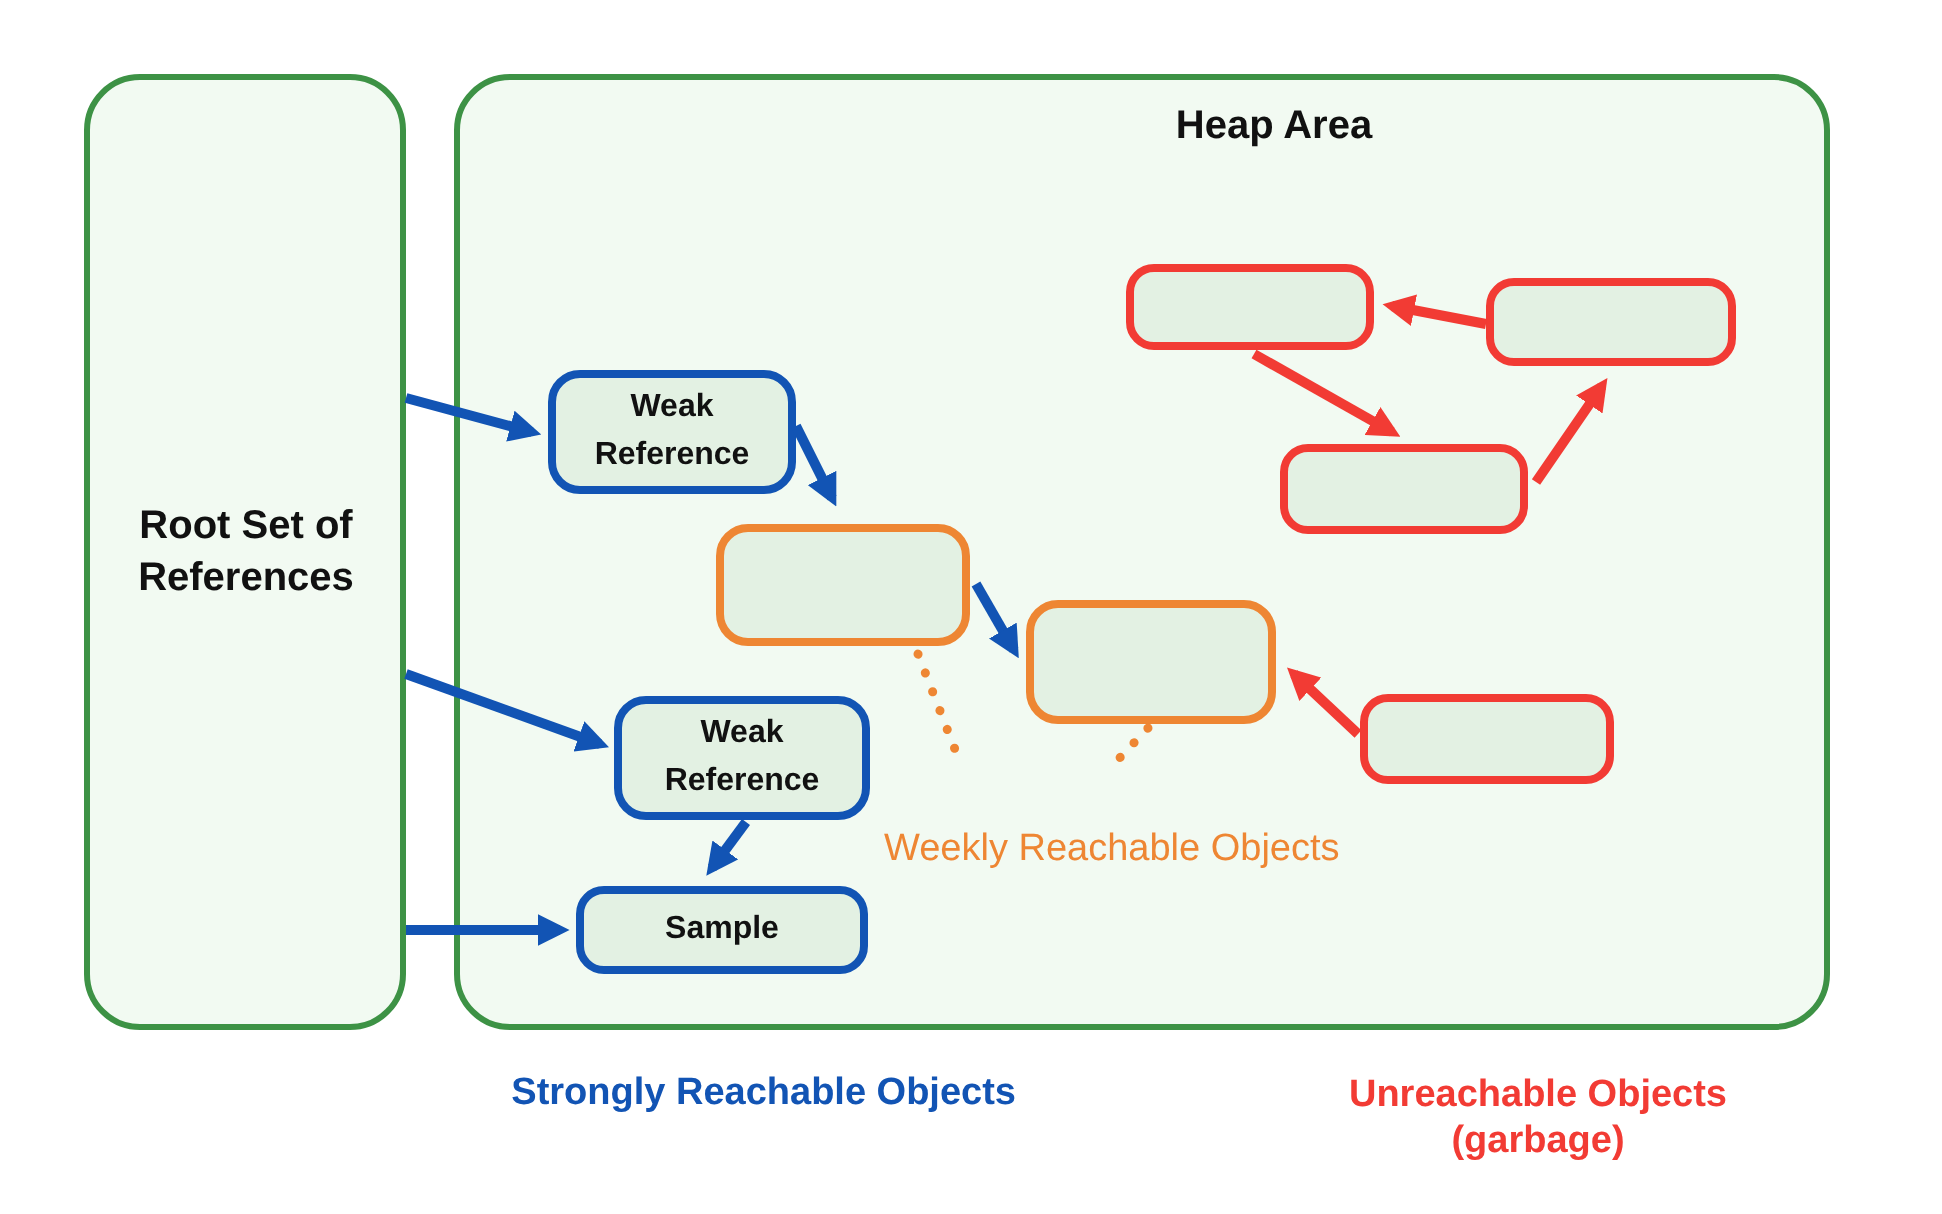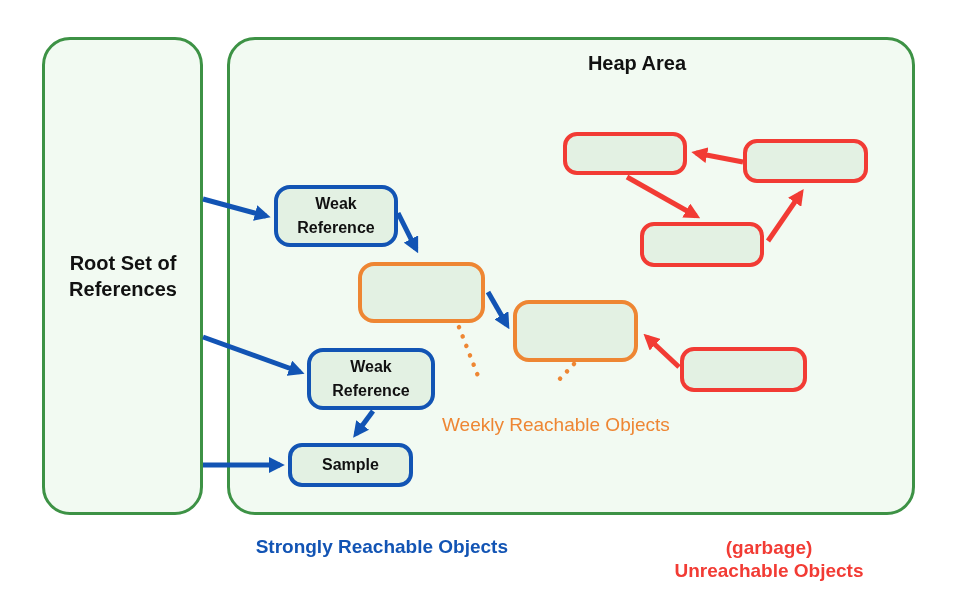--- a/index.html
+++ b/index.html
@@ -78,35 +78,35 @@
 <div class="canvas">
 
   <div class="container-box" style="left:42px;top:37px;width:161px;height:478px;"></div>
   <div class="container-box" style="left:227px;top:37px;width:688px;height:478px;"></div>
 
   <div class="heap-title">Heap Area</div>
   <div class="root-label">Root Set of References</div>
 
   <div class="node blue" style="left:274px;top:185px;width:124px;height:62px;">Weak Reference</div>
   <div class="node blue" style="left:307px;top:348px;width:128px;height:62px;">Weak Reference</div>
-  <div class="node blue" style="left:288px;top:443px;width:125px;height:44px;border-radius:14px;">Sample</div>
+  <div class="node blue" style="left:288px;top:443px;width:146px;height:44px;border-radius:14px;">Sample</div>
 
   <div class="node orange" style="left:358px;top:262px;width:127px;height:61px;"></div>
   <div class="node orange" style="left:513px;top:300px;width:125px;height:62px;"></div>
 
   <div class="node red" style="left:563px;top:132px;width:124px;height:43px;border-radius:14px;"></div>
   <div class="node red" style="left:743px;top:139px;width:125px;height:44px;border-radius:14px;"></div>
   <div class="node red" style="left:640px;top:222px;width:124px;height:45px;border-radius:14px;"></div>
   <div class="node red" style="left:680px;top:347px;width:127px;height:45px;border-radius:14px;"></div>
 
   <div class="weekly-label">Weekly Reachable Objects</div>
   <div class="strongly-label">Strongly Reachable Objects</div>
   <div class="unreachable-label">
+    <div>Unreachable Objects</div>
     <div>(garbage)</div>
-    <div>Unreachable Objects</div>
   </div>
 
   <svg class="overlay" width="971" height="607" viewBox="0 0 971 607">
     <defs>
       <marker id="head-blue" viewBox="0 0 10 10" refX="7" refY="5" markerWidth="3.2" markerHeight="3.2" orient="auto-start-reverse">
         <path d="M0,0 L10,5 L0,10 z" fill="#1254B4"></path>
       </marker>
       <marker id="head-red" viewBox="0 0 10 10" refX="7" refY="5" markerWidth="3.2" markerHeight="3.2" orient="auto-start-reverse">
         <path d="M0,0 L10,5 L0,10 z" fill="#F23B34"></path>
       </marker>

